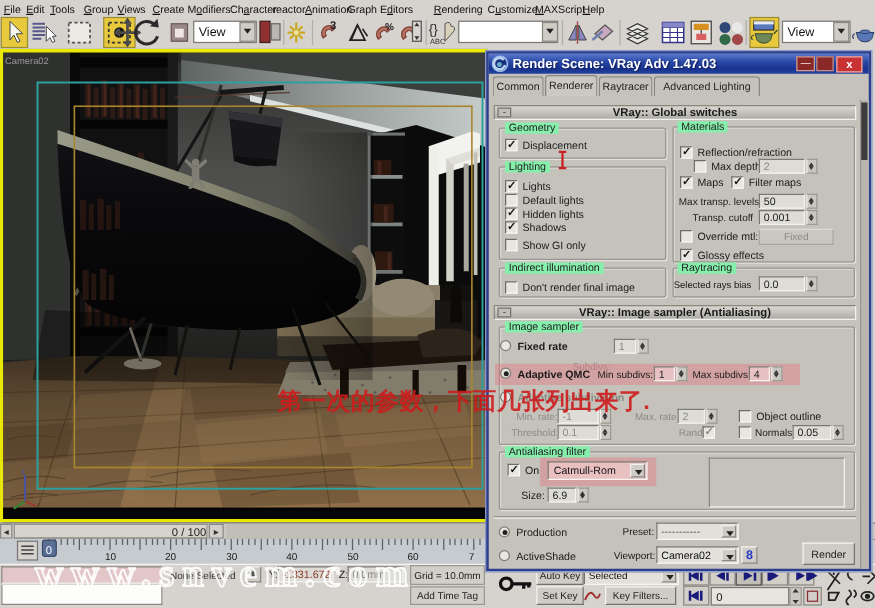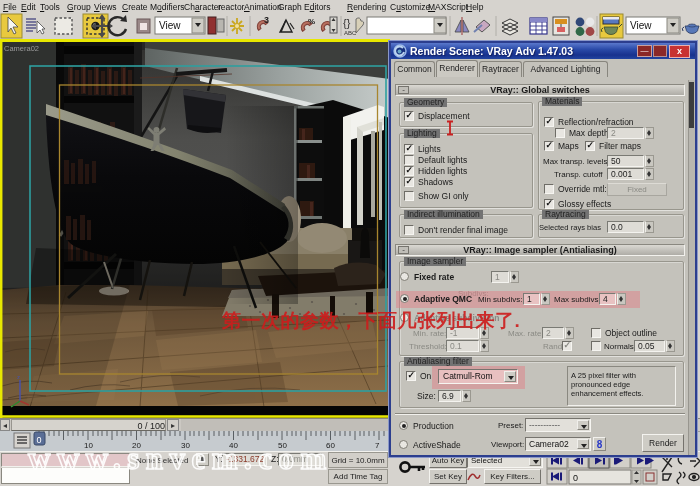--- a/index.html
+++ b/index.html
@@ -2,21 +2,21 @@
 <html><head><meta charset="utf-8">
 <style>
 *{margin:0;padding:0;box-sizing:border-box}
 html,body{width:700px;height:486px;overflow:hidden;background:#d6d3ce;font-family:"Liberation Sans",sans-serif}
 #stage{position:absolute;left:0;top:0;width:700px;height:486px;overflow:hidden}
 .abs{position:absolute}
 .mi{position:absolute;top:1.5px;font-size:8.5px;color:#111;white-space:nowrap}
 .fld{position:absolute;background:#dedcd6;border-top:1px solid #7a7a74;border-left:1px solid #7a7a74;border-bottom:1px solid #f4f3ef;border-right:1px solid #f4f3ef;font-size:8.5px;color:#222;padding-left:3px;overflow:hidden;line-height:10px}
 .fldd{color:#8a8a84}
 .gb{position:absolute;border:1px solid #98968d;border-radius:2px;box-shadow:1px 1px 0 rgba(255,255,255,.5), inset 1px 1px 0 rgba(255,255,255,.35)}
-.gbl{position:absolute;background:#737373;padding:0 3px;font-size:8.5px;color:#222;line-height:9px;white-space:nowrap}
+.gbl{position:absolute;background:#86efac;padding:0 3px;font-size:8.5px;color:#222;line-height:9px;white-space:nowrap}
 .cb{position:absolute;width:10px;height:10px;background:#e8e6e1;border-top:1px solid #6e6c66;border-left:1px solid #6e6c66;border-bottom:1px solid #f6f5f1;border-right:1px solid #f6f5f1}
 .ck{position:absolute;left:0.5px;top:-2px;font-size:9px;color:#111;font-weight:bold;line-height:10px}
 .rd{position:absolute;width:9px;height:9px;border-radius:50%;background:#e8e6e1;border:1px solid #7e7c74}
 .dot{position:absolute;left:1.5px;top:1.5px;width:4px;height:4px;border-radius:50%;background:#222}
 .lb{position:absolute;font-size:8.5px;color:#1a1a1a;white-space:nowrap;line-height:11px}
 .lb8{position:absolute;font-size:8px;color:#1a1a1a;white-space:nowrap;line-height:11px}
 .lbg{color:#8a8a84}
 .spin{position:absolute;width:9px;background:#c9c7c0;border:1px solid #9a9890;border-left-color:#efeee9}
 .spin i{position:absolute;left:1px;width:0;height:0;border-left:2.5px solid transparent;border-right:2.5px solid transparent}
 .spin .up{top:2px;border-bottom:3.5px solid #333}
@@ -620,21 +620,20 @@
     </div>
     <div class="lb" style="left:420px;top:371px">On</div>
 <div class="drop" style="left:438px;top:369px;width:80px;height:15px;line-height:13px;padding-left:4px;background:#e8c0c0">Catmull-Rom<span class="da"></span></div>
 <div class="lb" style="left:417px;top:391px">Size:</div>
 <div class="fld" style="left:438px;top:390px;width:23px;height:12px">6.9</div>
 <div class="spin" style="left:462px;top:390px;height:12px">
       <i class="up"></i>
       <i class="dn"></i>
     </div>
 <div class="abs" style="left:567px;top:366px;width:109px;height:40px;border:1px solid #8a8880;border-bottom-color:#f2f1ed;border-right-color:#f2f1ed"></div>
-<div class="abs" style="left:571px;top:371px;line-height:9px;font-size:7.6px;color:#1a1a1a;width:106px">A 25 pixel filter with pronounced edge enhancement effects.</div>
 <div class="abs" style="left:395px;top:413px;width:290px;height:2px;border-top:1px solid #8a8880;border-bottom:1px solid #f2f1ed"></div>
 <div class="rd" style="left:399px;top:421px">
       <span class="dot"></span>
     </div>
     <div class="lb" style="left:413px;top:421px">Production</div>
 <div class="rd" style="left:399px;top:440px"></div>
     <div class="lb" style="left:413px;top:440px">ActiveShade</div>
 <div class="lb8" style="left:498px;top:420px">Preset:</div>
 <div class="drop" style="left:525px;top:418px;width:66px;height:14px;line-height:12px;padding-left:3px;color:#555">-----------<span class="da"></span></div>
 <div class="lb8" style="left:491px;top:439px">Viewport:</div>

